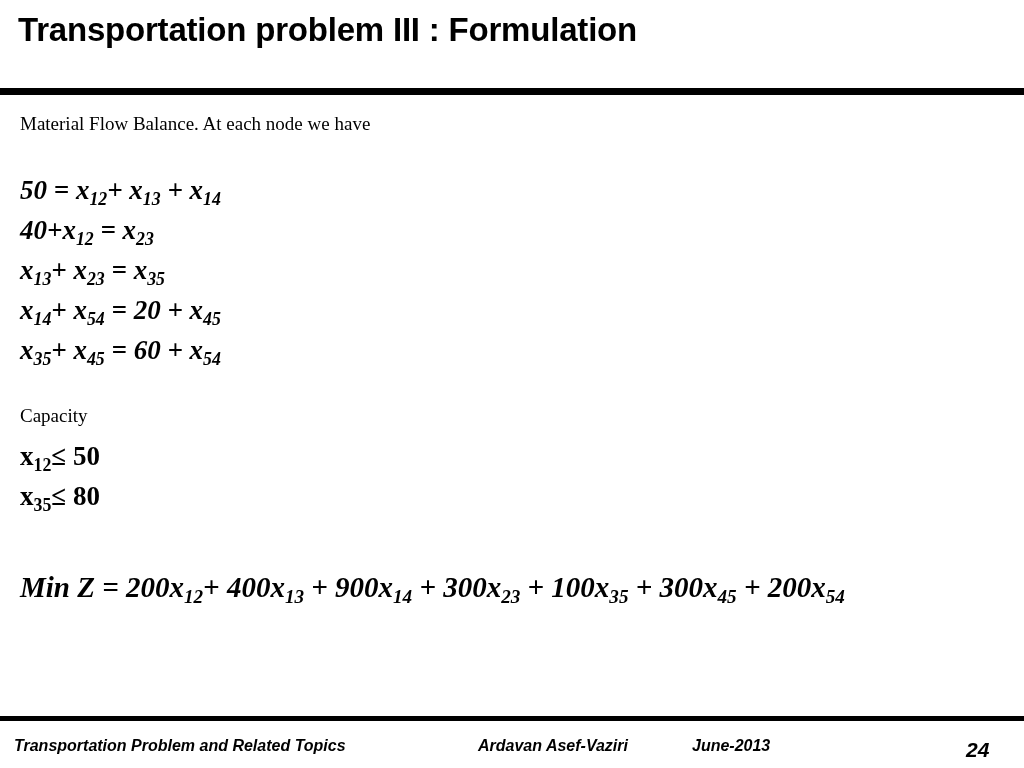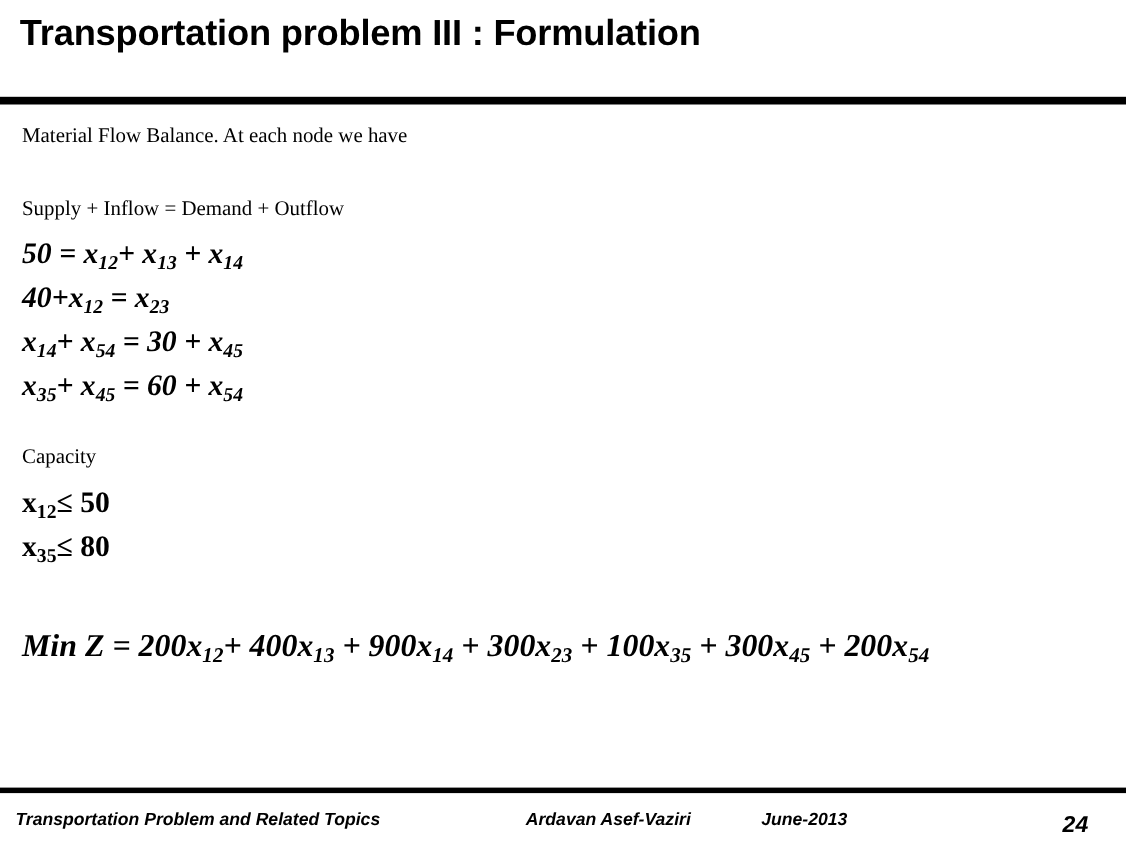--- a/index.html
+++ b/index.html
@@ -163,33 +163,35 @@
   <div class="slide-title">Transportation problem III : Formulation</div>
 
   <div class="rule-top"></div>
 
   <div class="body-area">
 
     <div class="line prose">Material Flow Balance. At each node we have</div>
 
     <div class="spacer-md"></div>
 
-    <div class="line prose">Supply + Inflow = Demand + Outflow</div>
 
     <div class="line eq">
       <span>50 = </span><span>x</span><sub>12</sub><span>+ </span><span>x</span><sub>13</sub><span> + </span><span>x</span><sub>14</sub>
     </div>
 
     <div class="line eq">
       <span>40+</span><span>x</span><sub>12</sub><span> = </span><span>x</span><sub>23</sub>
     </div>
 
-
-    <div class="line eq">
-      <span>x</span><sub>14</sub><span>+ </span><span>x</span><sub>54</sub><span> = 30 + </span><span>x</span><sub>45</sub>
+    <div class="line eq">
+      <span>x</span><sub>13</sub><span>+ </span><span>x</span><sub>23</sub><span> = </span><span>x</span><sub>35</sub>
+    </div>
+
+    <div class="line eq">
+      <span>x</span><sub>14</sub><span>+ </span><span>x</span><sub>54</sub><span> = 20 + </span><span>x</span><sub>45</sub>
     </div>
 
     <div class="line eq">
       <span>x</span><sub>35</sub><span>+ </span><span>x</span><sub>45</sub><span> = 60 + </span><span>x</span><sub>54</sub>
     </div>
 
     <div class="spacer-md"></div>
 
     <div class="line prose">Capacity</div>
 

